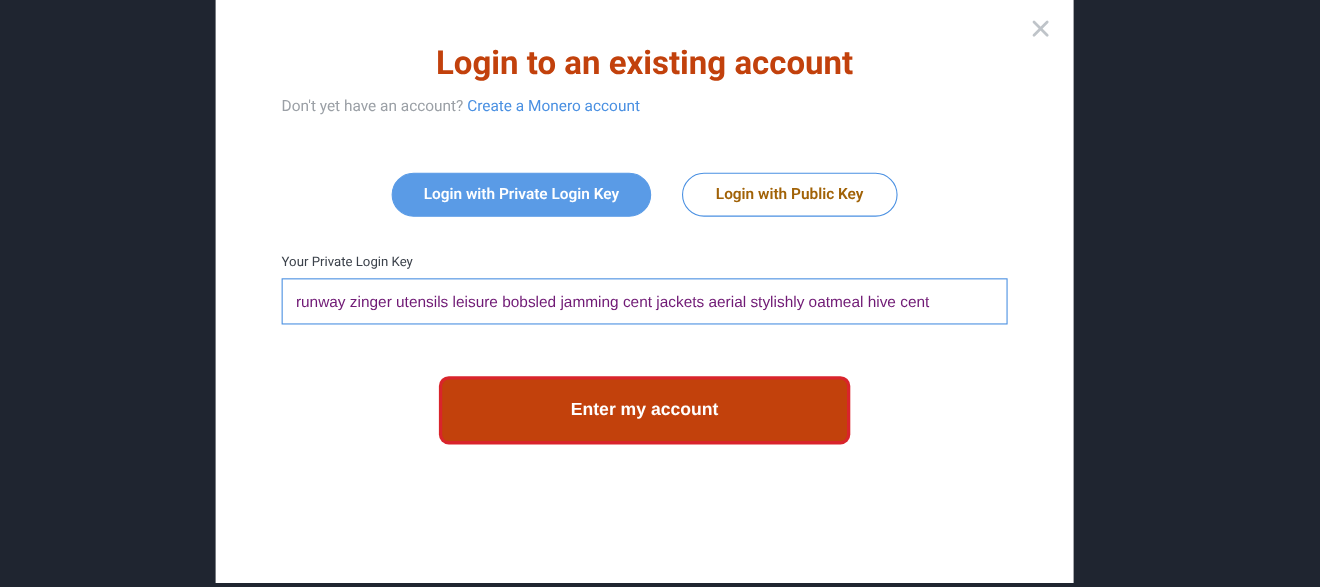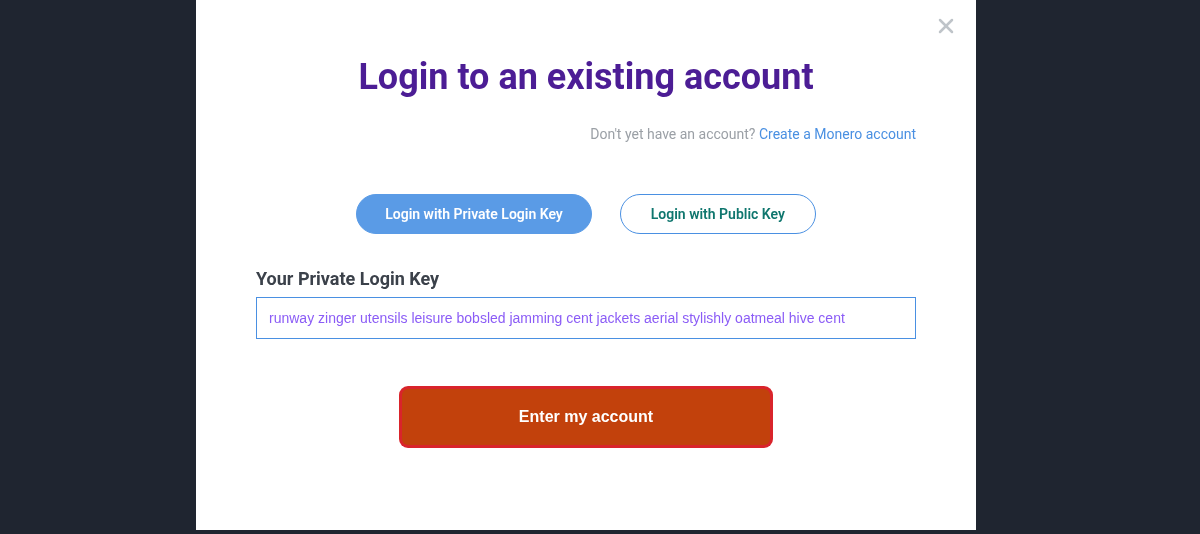--- a/index.html
+++ b/index.html
@@ -33,28 +33,28 @@
       height: 20px;
       cursor: pointer;
       color: #bfc4c9;
       display: flex;
       align-items: center;
       justify-content: center;
     }
     .close-btn svg { width: 16px; height: 16px; }
     .title {
       text-align: center;
-      font-size: 36px;
+      font-size: 30px;
       font-weight: 700;
-      color: #4c1d95;
-      margin-top: 16px;
+      color: #c2410c;
+      margin-top: 0;
     }
     .subtitle {
-      text-align: right;
-      margin-top: 28px;
+      text-align: left;
+      margin-top: 14px;
       font-size: 14px;
       color: #9ba0a6;
     }
     .subtitle a {
       color: #4a90e2;
       text-decoration: none;
       cursor: pointer;
     }
     .tab-row {
       display: flex;
@@ -67,44 +67,44 @@
       padding: 0 28px;
       border-radius: 20px;
       font-size: 14px;
       font-weight: 600;
       cursor: pointer;
       display: flex;
       align-items: center;
       justify-content: center;
       border: 1.5px solid #4a90e2;
       background: #ffffff;
-      color: #0f766e;
+      color: #a16207;
       min-width: 196px;
     }
     .tab-btn.active {
       background: #5a9be6;
       color: #ffffff;
       border-color: #5a9be6;
     }
     .form-group { margin-top: 34px; }
     .form-group + .form-group { margin-top: 20px; }
     .label {
-      font-size: 18px;
-      font-weight: 700;
+      font-size: 12px;
+      font-weight: 400;
       color: #3b414a;
       margin-bottom: 8px;
       display: block;
     }
     .text-input {
       width: 100%;
       height: 42px;
       border: 1px solid #4a90e2;
       padding: 0 12px;
       font-size: 14px;
-      color: #8b5cf6;
+      color: #701a75;
       outline: none;
       background: #fff;
     }
     .select-wrap {
       position: relative;
       width: 100%;
     }
     .select-input {
       width: 100%;
       height: 42px;

